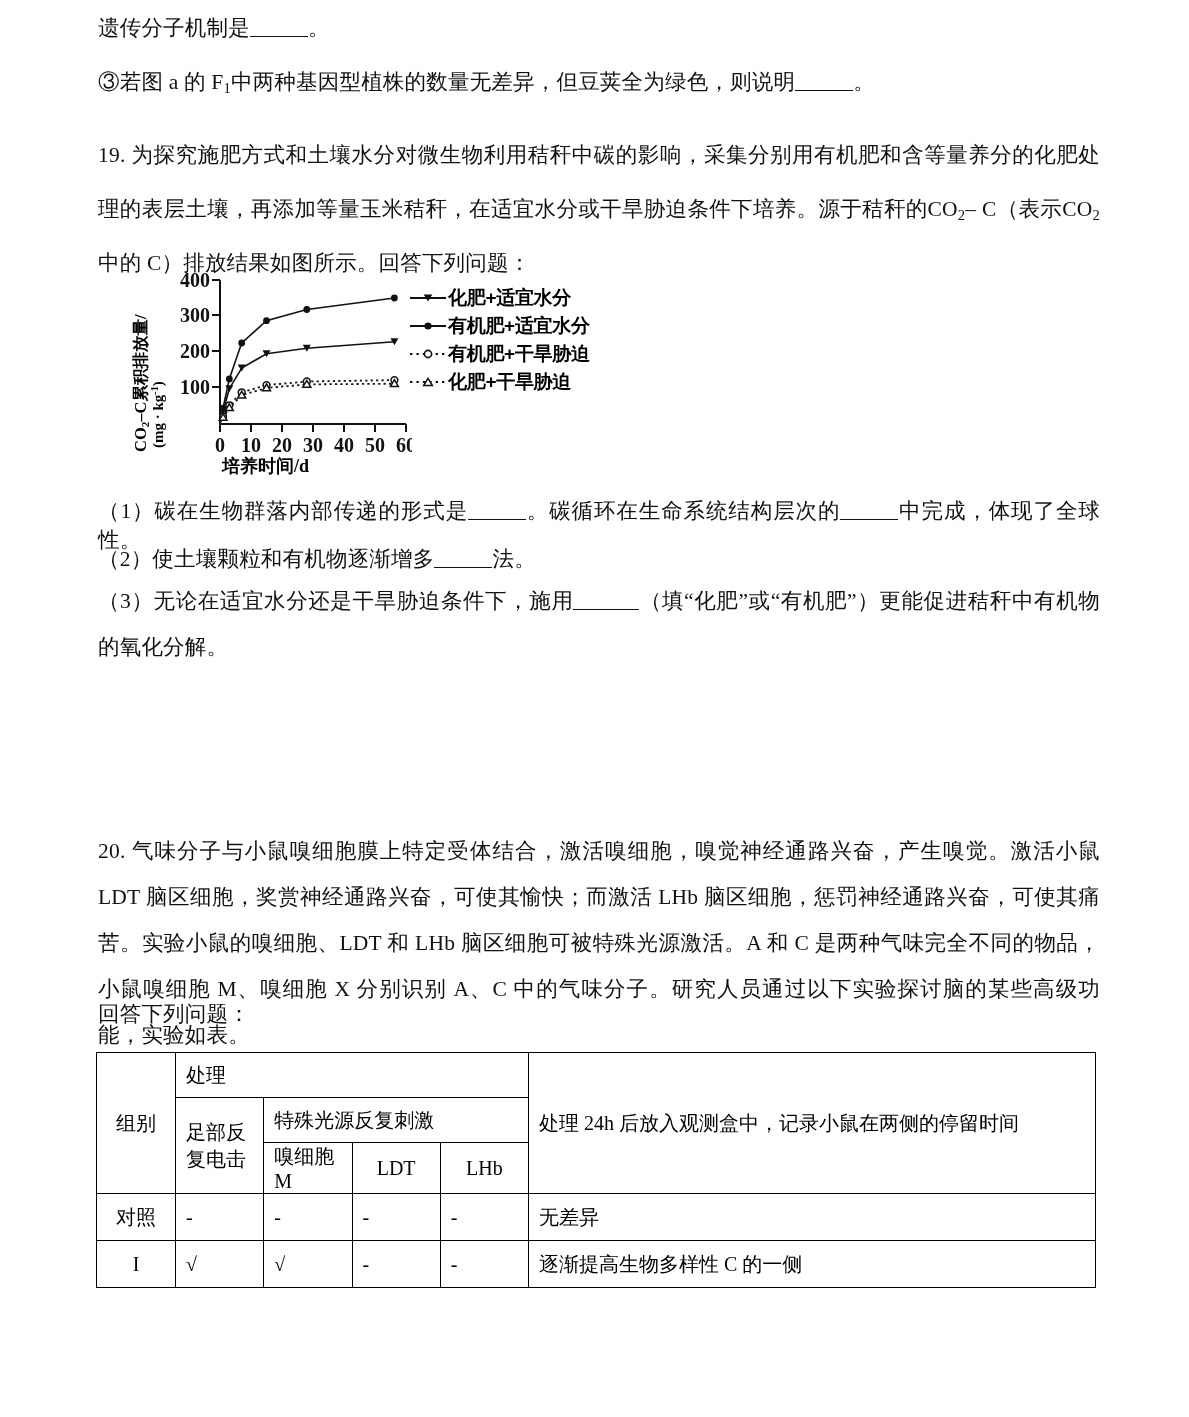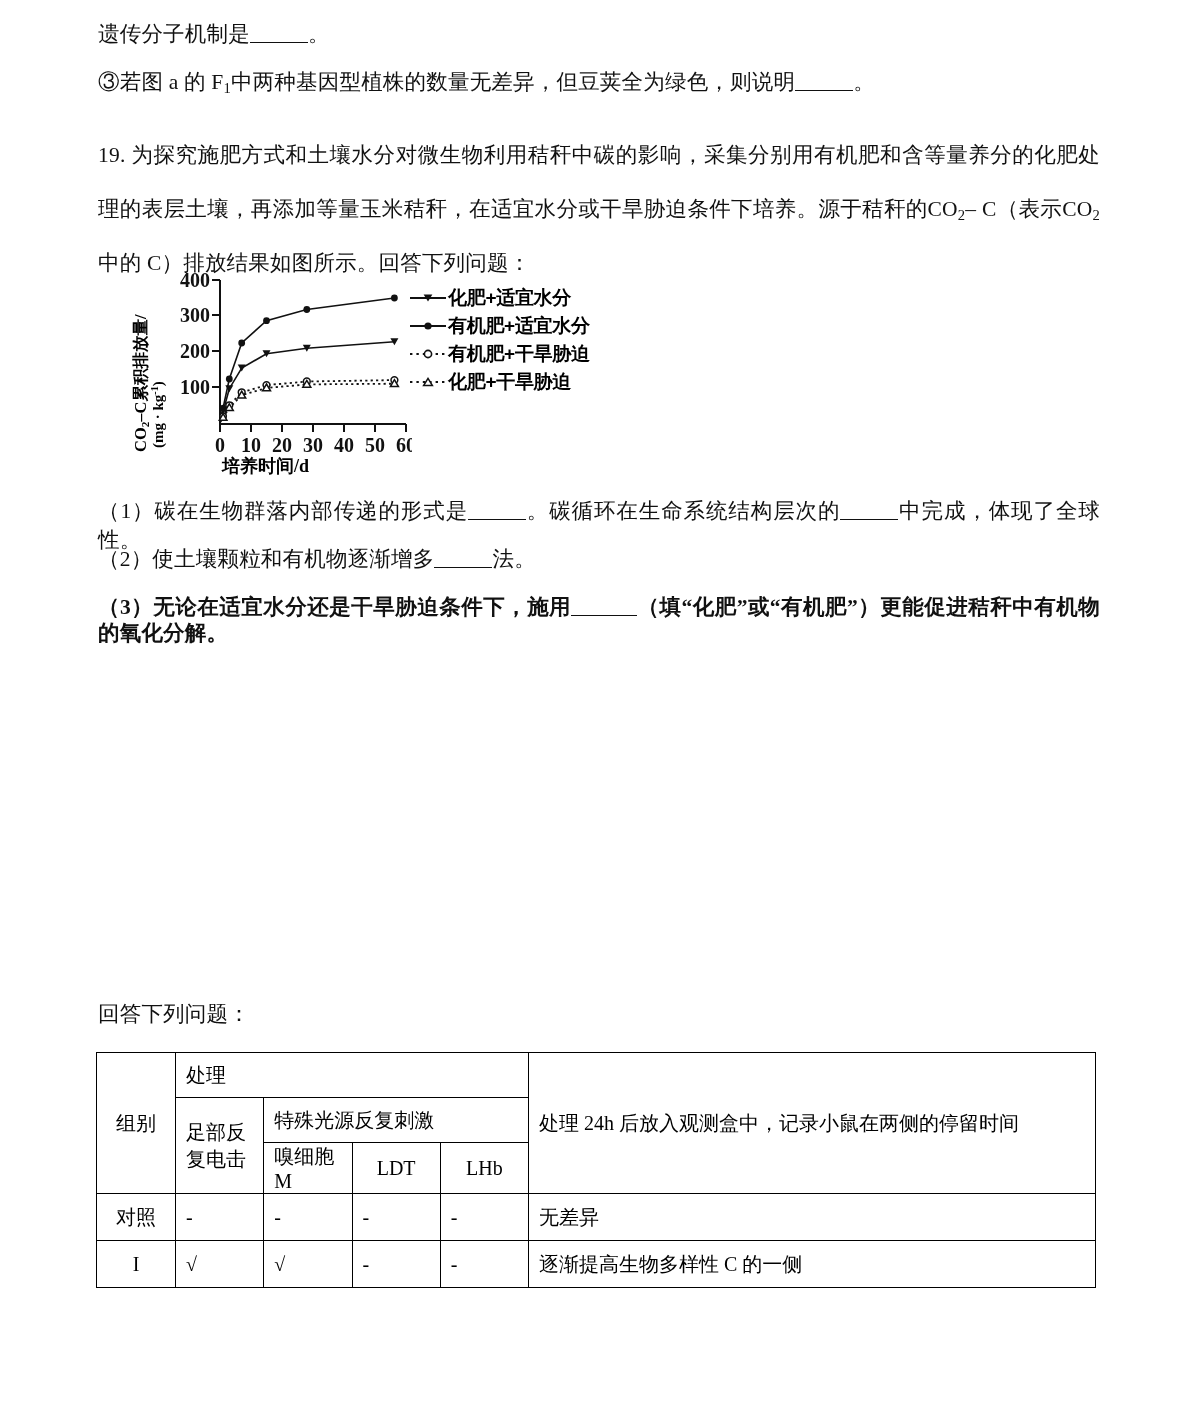--- a/index.html
+++ b/index.html
@@ -145,21 +145,21 @@
   .c-lhb     { width: 66px;  text-align: center; }
   .c-result  { width: 546px; }
   .tall-head { height: 44px; }
   .row-data td { height: 46px; }
 </style>
 </head>
 <body>
 
 <div class="page">
 
-  <div class="para" style="left:98px; top:20px; width:1000px;">
+  <div class="para" style="left:98px; top:14px; width:1000px;">
     <span>遗传分子机制是</span><span class="blank"></span><span>。</span>
   </div>
 
   <div class="para" style="left:98px; top:68px; width:1000px;">
     <span>③若图 a 的 F</span><sub>1</sub><span>中两种基因型植株的数量无差异，但豆荚全为绿色，则说明</span><span class="blank"></span><span>。</span>
   </div>
 
   <div class="para" style="left:98px; top:128px; width:1002px; line-height:54px;">
     <span>19.</span>
     <span>为探究施肥方式和土壤水分对微生物利用秸秆中碳的影响，采集分别用有机肥和含等量养分的化肥处理的表层土壤，再添加等量玉米秸秆，在适宜水分或干旱胁迫条件下培养。源于秸秆的</span><span><span>CO</span><sub>2</sub><span>– C</span></span><span>（表示</span><span><span>CO</span><sub>2</sub></span><span>中的 C）排放结果如图所示。回答下列问题：</span>
@@ -299,25 +299,29 @@
   </div>
 
   <div class="para" style="left:98px; top:497px; width:1002px;">
     <span>（1）</span><span>碳在生物群落内部传递的形式是</span><span class="blank"></span><span>。碳循环在生命系统结构层次的</span><span class="blank"></span><span>中完成，体现了全球性。</span>
   </div>
 
   <div class="para" style="left:98px; top:545px; width:1002px;">
     <span>（2）</span><span>使土壤颗粒和有机物逐渐增多</span><span class="blank"></span><span>法。</span>
   </div>
 
-  <div class="para" style="left:98px; top:594px; width:1002px; line-height:26px;font-weight:bold;">
+  <div class="para" style="left:98px; top:578px; width:1002px; line-height:46px;">
     <span>（3）</span><span>无论在适宜水分还是干旱胁迫条件下，施用</span><span class="blank wide"></span><span>（填“化肥”或“有机肥”）更能促进秸秆中有机物的氧化分解。</span>
   </div>
 
 
+  <div class="para" style="left:98px; top:828px; width:1002px; line-height:46px;">
+    <span>20.</span>
+    <span>气味分子与小鼠嗅细胞膜上特定受体结合，激活嗅细胞，嗅觉神经通路兴奋，产生嗅觉。激活小鼠 LDT 脑区细胞，奖赏神经通路兴奋，可使其愉快；而激活 LHb 脑区细胞，惩罚神经通路兴奋，可使其痛苦。实验小鼠的嗅细胞、LDT 和 LHb 脑区细胞可被特殊光源激活。A 和 C 是两种气味完全不同的物品，小鼠嗅细胞 M、嗅细胞 X 分别识别 A、C 中的气味分子。研究人员通过以下实验探讨脑的某些高级功能，实验如表。</span>
+  </div>
   <div class="para" style="left:98px; top:1000px; width:1002px;">
     <span>回答下列问题：</span>
   </div>
 
   <table class="exp-table">
     <tbody>
 
       <tr>
         <td class="c-group" rowspan="3">组别</td>
         <td colspan="4" class="tall-head">处理</td>

